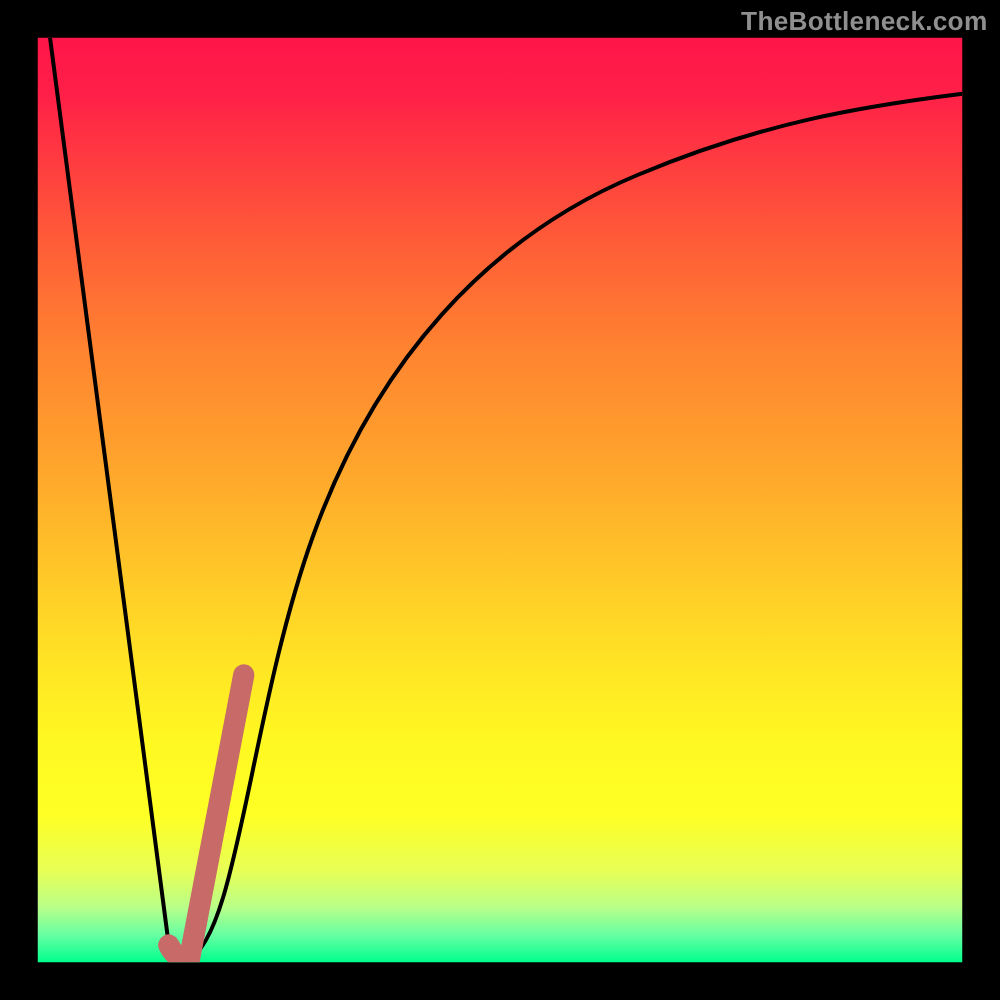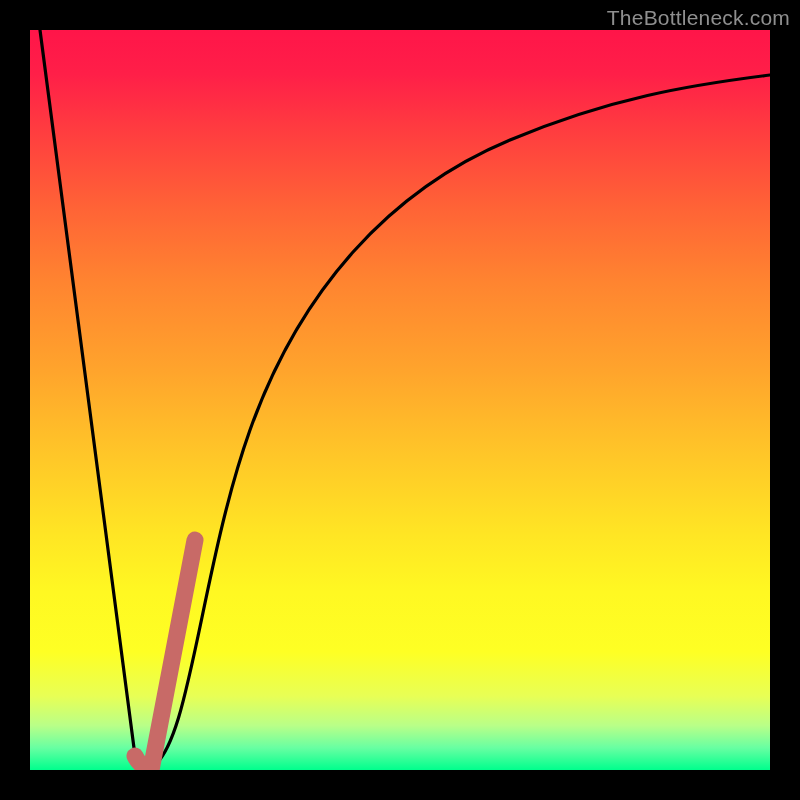--- a/index.html
+++ b/index.html
@@ -49,21 +49,21 @@
   svg.curves {
     position: absolute;
     inset: 0;
   }
   .watermark {
     position: absolute;
     top: 6px;
     right: 10px;
     color: #8f8f8f;
     font-size: 21px;
-    font-weight: 400;
+    font-weight: 700;
     letter-spacing: 0.2px;
     user-select: none;
     margin-left: 19px;
   }
 </style>
 </head>
 <body>
 
 <div class="frame">
 

